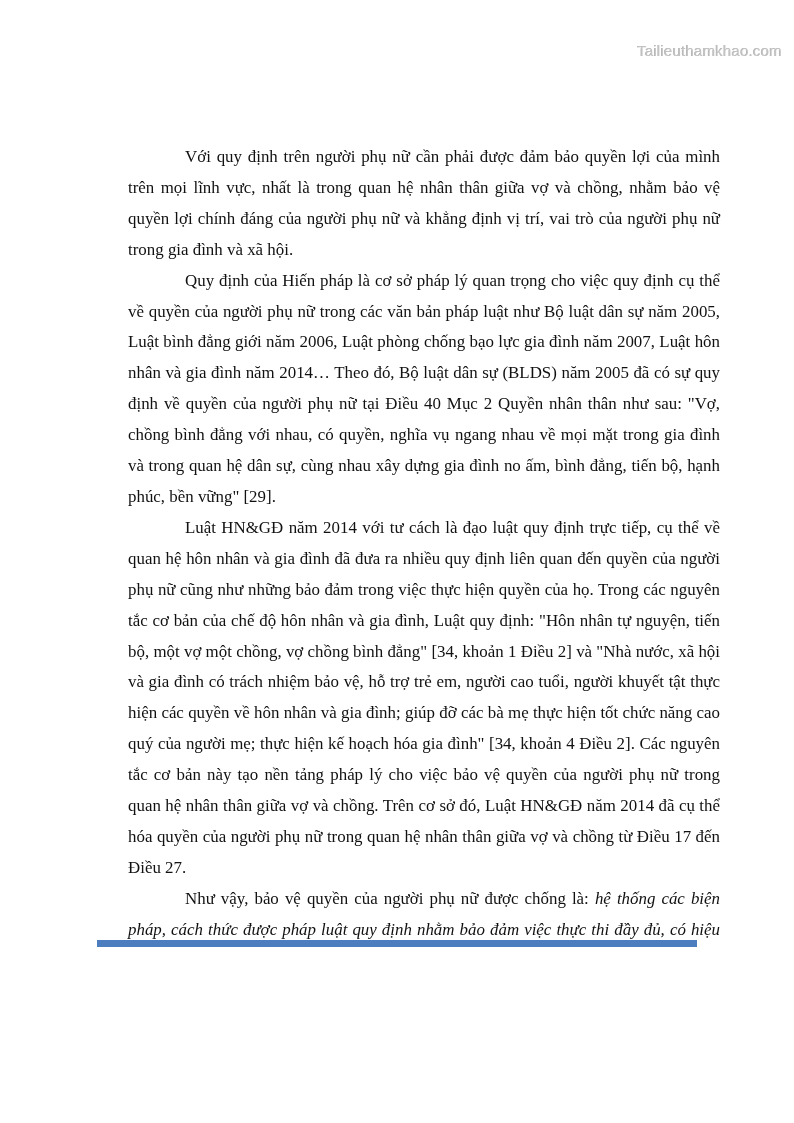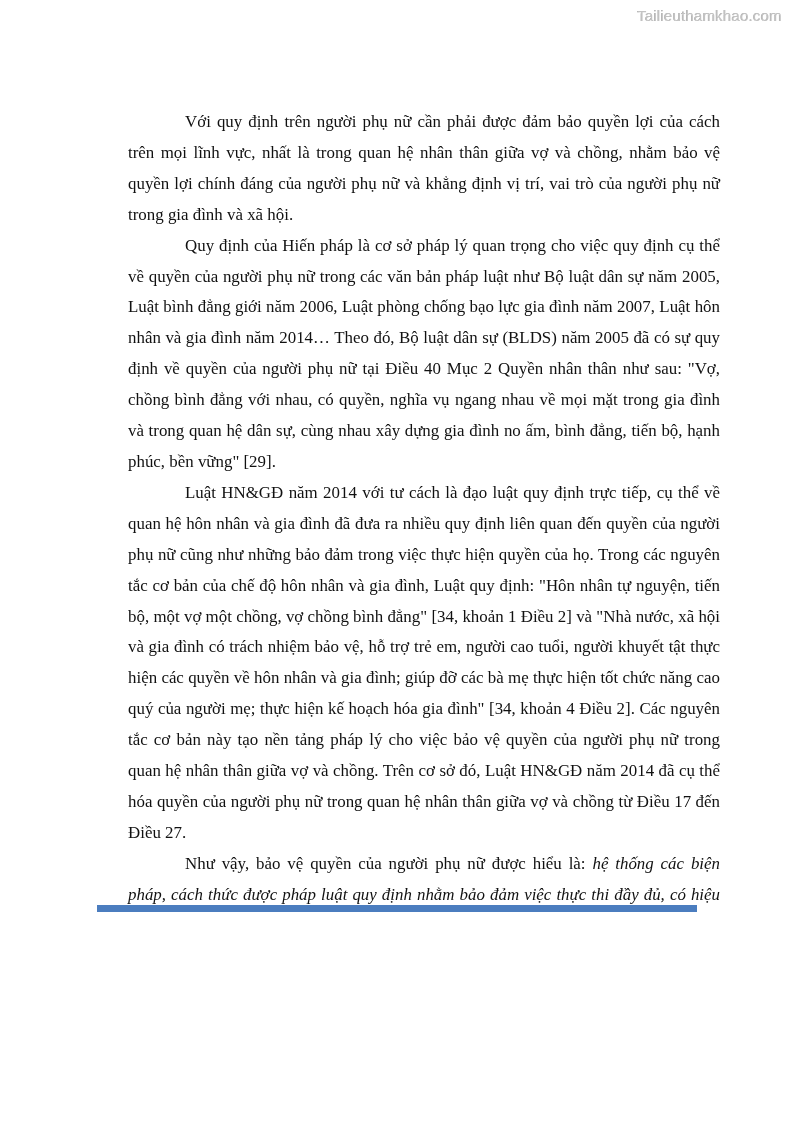--- a/index.html
+++ b/index.html
@@ -8,20 +8,21 @@
     background: #ffffff;
   }
   .page {
     position: relative;
     width: 794px;
     height: 912px;
     background: #ffffff;
     overflow: hidden;
     font-family: "Liberation Serif", "DejaVu Serif", serif;
     color: #111111;
+    margin-top: 35px;
   }
   .watermark {
     position: absolute;
     top: 7px;
     right: 12px;
     font-family: "Liberation Sans", "DejaVu Sans", sans-serif;
     font-size: 15px;
     color: #c3c3c3;
     text-shadow: 1px 1px 0 #ffffff, -0.5px -0.5px 0 #ababab;
     letter-spacing: 0.2px;
@@ -61,22 +62,22 @@
   }
 </style>
 </head>
 <body>
 
 <div class="page">
 
   <div class="watermark">Tailieuthamkhao.com</div>
 
   <div class="text-block">
-    <p>Với quy định trên người phụ nữ cần phải được đảm bảo quyền lợi của cách trên mọi lĩnh vực, nhất là trong quan hệ nhân thân giữa vợ và chồng, nhằm bảo vệ quyền lợi chính đáng của người phụ nữ và khẳng định vị trí, vai trò của người phụ nữ trong gia đình và xã hội.</p>
+    <p>Với quy định trên người phụ nữ cần phải được đảm bảo quyền lợi của mình trên mọi lĩnh vực, nhất là trong quan hệ nhân thân giữa vợ và chồng, nhằm bảo vệ quyền lợi chính đáng của người phụ nữ và khẳng định vị trí, vai trò của người phụ nữ trong gia đình và xã hội.</p>
     <p>Quy định của Hiến pháp là cơ sở pháp lý quan trọng cho việc quy định cụ thể về quyền của người phụ nữ trong các văn bản pháp luật như Bộ luật dân sự năm 2005, Luật bình đẳng giới năm 2006, Luật phòng chống bạo lực gia đình năm 2007, Luật hôn nhân và gia đình năm 2014… Theo đó, Bộ luật dân sự (BLDS) năm 2005 đã có sự quy định về quyền của người phụ nữ tại Điều 40 Mục 2 Quyền nhân thân như sau: "Vợ, chồng bình đẳng với nhau, có quyền, nghĩa vụ ngang nhau về mọi mặt trong gia đình và trong quan hệ dân sự, cùng nhau xây dựng gia đình no ấm, bình đẳng, tiến bộ, hạnh phúc, bền vững" [29].</p>
     <p>Luật HN&amp;GĐ năm 2014 với tư cách là đạo luật quy định trực tiếp, cụ thể về quan hệ hôn nhân và gia đình đã đưa ra nhiều quy định liên quan đến quyền của người phụ nữ cũng như những bảo đảm trong việc thực hiện quyền của họ. Trong các nguyên tắc cơ bản của chế độ hôn nhân và gia đình, Luật quy định: "Hôn nhân tự nguyện, tiến bộ, một vợ một chồng, vợ chồng bình đẳng" [34, khoản 1 Điều 2] và "Nhà nước, xã hội và gia đình có trách nhiệm bảo vệ, hỗ trợ trẻ em, người cao tuổi, người khuyết tật thực hiện các quyền về hôn nhân và gia đình; giúp đỡ các bà mẹ thực hiện tốt chức năng cao quý của người mẹ; thực hiện kế hoạch hóa gia đình" [34, khoản 4 Điều 2]. Các nguyên tắc cơ bản này tạo nền tảng pháp lý cho việc bảo vệ quyền của người phụ nữ trong quan hệ nhân thân giữa vợ và chồng. Trên cơ sở đó, Luật HN&amp;GĐ năm 2014 đã cụ thể hóa quyền của người phụ nữ trong quan hệ nhân thân giữa vợ và chồng từ Điều 17 đến Điều 27.</p>
-    <p class="closing"><span>Như vậy, bảo vệ quyền của người phụ nữ được hiểu là: </span><em>hệ thống các biện pháp, cách thức được pháp luật quy định nhằm bảo đảm việc thực thi đầy đủ, có hiệu quả các quyền con người của phụ nữ trên thực tế cũng như xử lý kịp thời, nghiêm minh các hành vi vi phạm quyền của người phụ nữ.</em></p>
+    <p class="closing"><span>Như vậy, bảo vệ quyền của người phụ nữ được chống là: </span><em>hệ thống các biện pháp, cách thức được pháp luật quy định nhằm bảo đảm việc thực thi đầy đủ, có hiệu quả các quyền con người của phụ nữ trên thực tế cũng như xử lý kịp thời, nghiêm minh các hành vi vi phạm quyền của người phụ nữ.</em></p>
   </div>
 
 
   <div class="next-page-bar" style="background: rgb(75, 125, 191);"></div>
 
 </div>
 
 </body></html>

